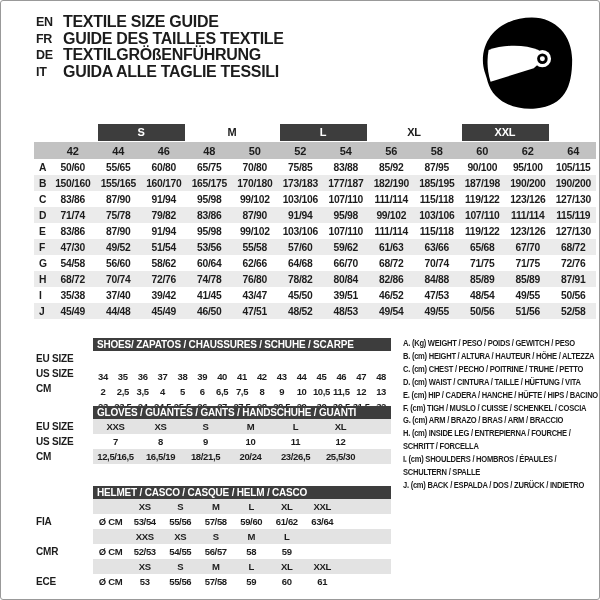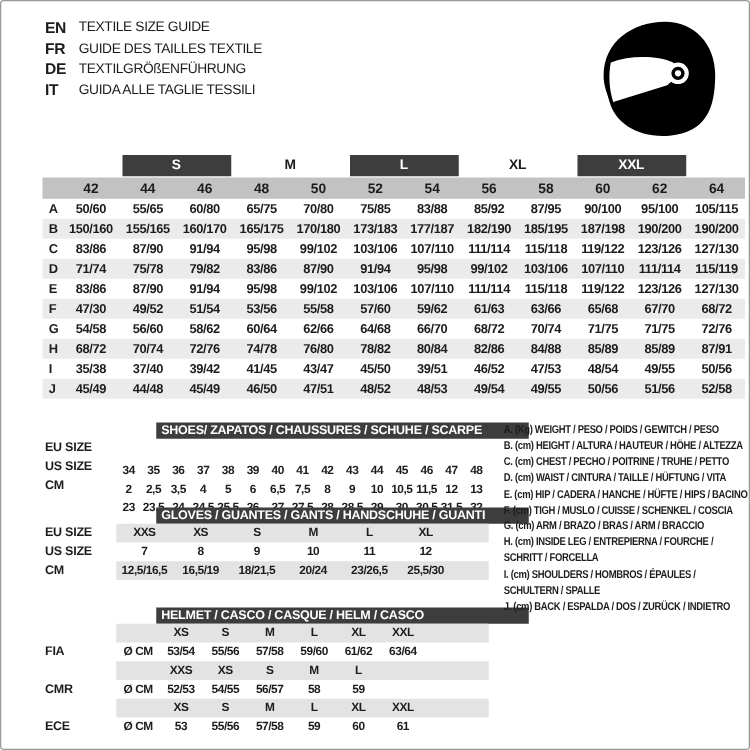--- a/index.html
+++ b/index.html
@@ -11,21 +11,21 @@
   }
   .page {
     position:absolute; left:0; top:0; width:598px; height:598px;
     border:1px solid #999; border-radius:3px; background:#fff; overflow:hidden;
   }
 
   
   .langs { position:absolute; left:35px; top:13px; }
   .lang-row { display:flex; height:16.5px; align-items:center; }
   .lang-code { width:27px; font-size:12.5px; font-weight:700; letter-spacing:-0.3px; }
-  .lang-title { font-size:11px; font-weight:400; letter-spacing:-0.3px; white-space:nowrap; }
+  .lang-title { font-size:16px; font-weight:700; letter-spacing:-0.3px; white-space:nowrap; }
 
   
   .helmet-logo { position:absolute; left:479px; top:13px; width:96px; height:97px; }
 
   
   .textile { position:absolute; left:33px; top:121px; width:562px; }
   .sgrow, .bandrow, .trow {
     display:grid; grid-template-columns:16px repeat(12, 45.5px); align-items:center;
   }
   .sgrow { height:20px; }
@@ -41,21 +41,21 @@
   .trow { height:16px; text-align:center; font-size:10.3px; font-weight:700; letter-spacing:-0.3px; }
   .trow.shade { background:#ebebeb; }
   .lcell { text-align:left; padding-left:5px; }
 
   
   .subtable { position:absolute; left:35px; }
   .subtable.shoes  { top:337px; }
   .subtable.gloves { top:405px; }
   .subtable.helmet { top:485px; }
   .bar {
-    margin-left:89px; width:298px; height:13px; box-sizing:border-box;
+    margin-left:57px; width:298px; height:13px; box-sizing:border-box;
     background:#3d3d3d; color:#fff; font-weight:700; font-size:10px;
     display:flex; align-items:center; padding-left:4px; letter-spacing:-0.2px; white-space:nowrap;
   }
   .subrow { display:flex; height:15px; }
   .sublabel {
     width:57px; font-size:10px; font-weight:700; letter-spacing:-0.2px;
     display:flex; align-items:center;
   }
   .subgrid {
     width:298px; display:grid; align-items:center; text-align:center;

